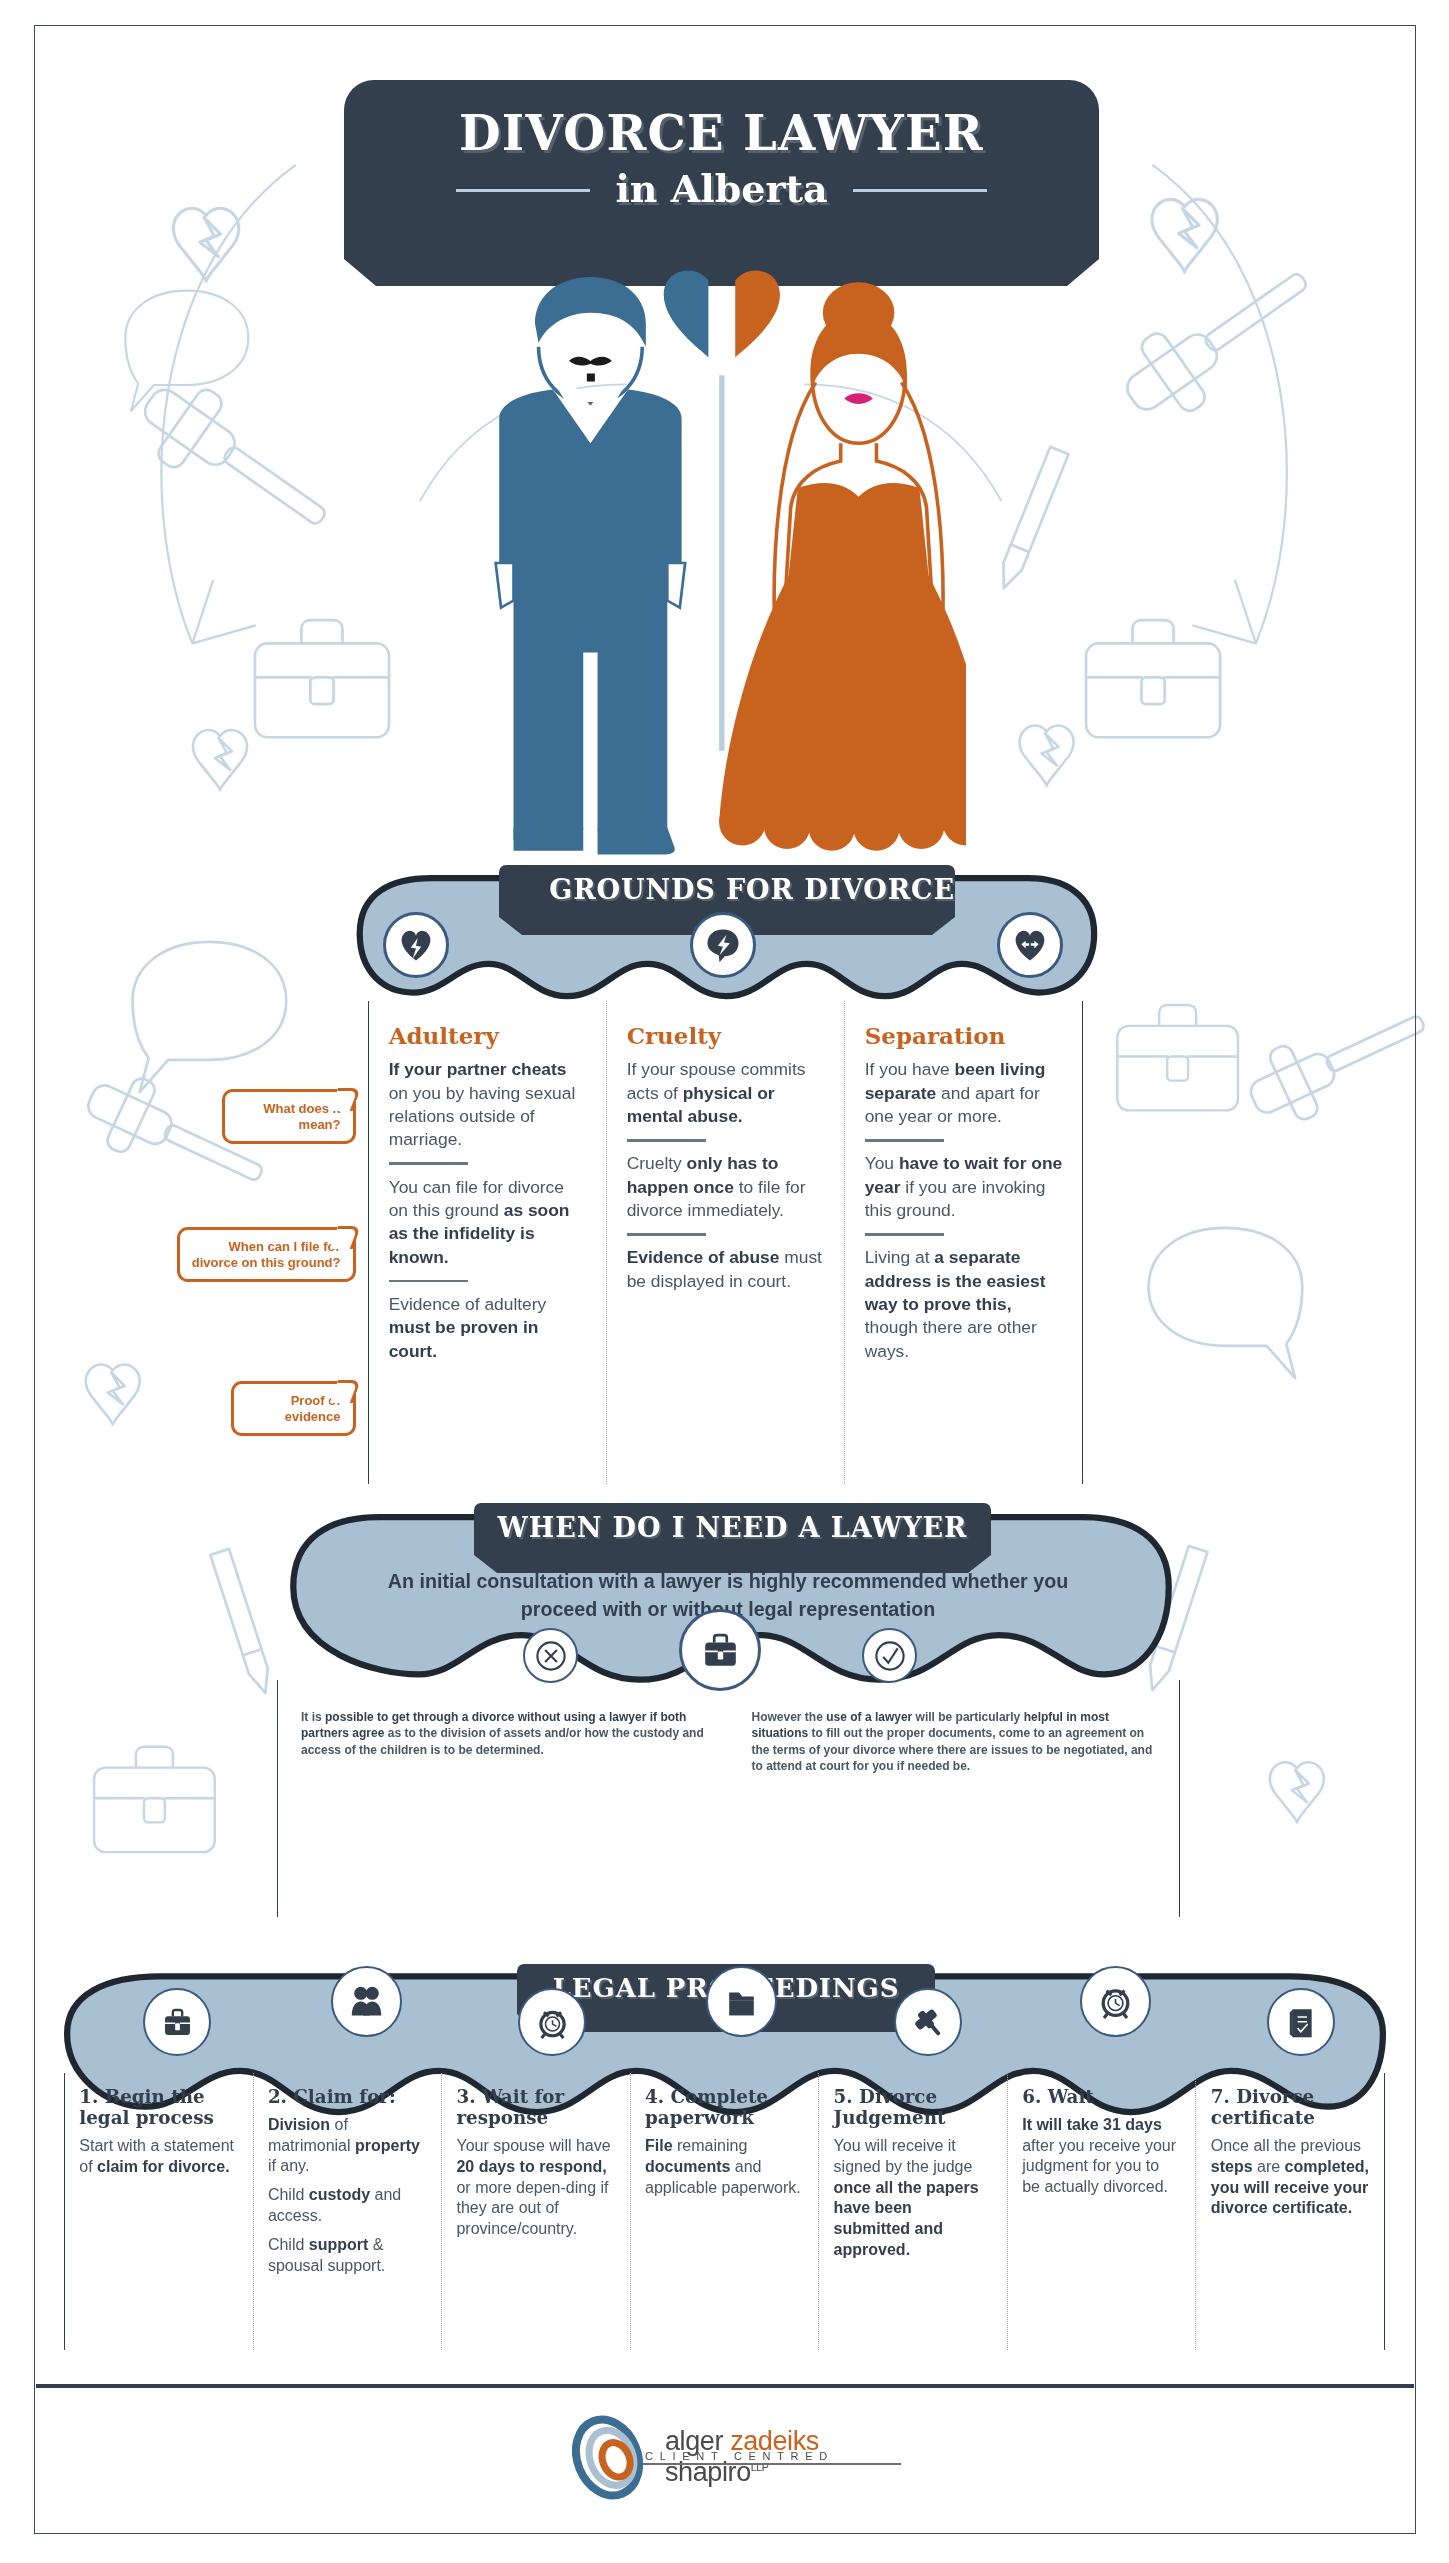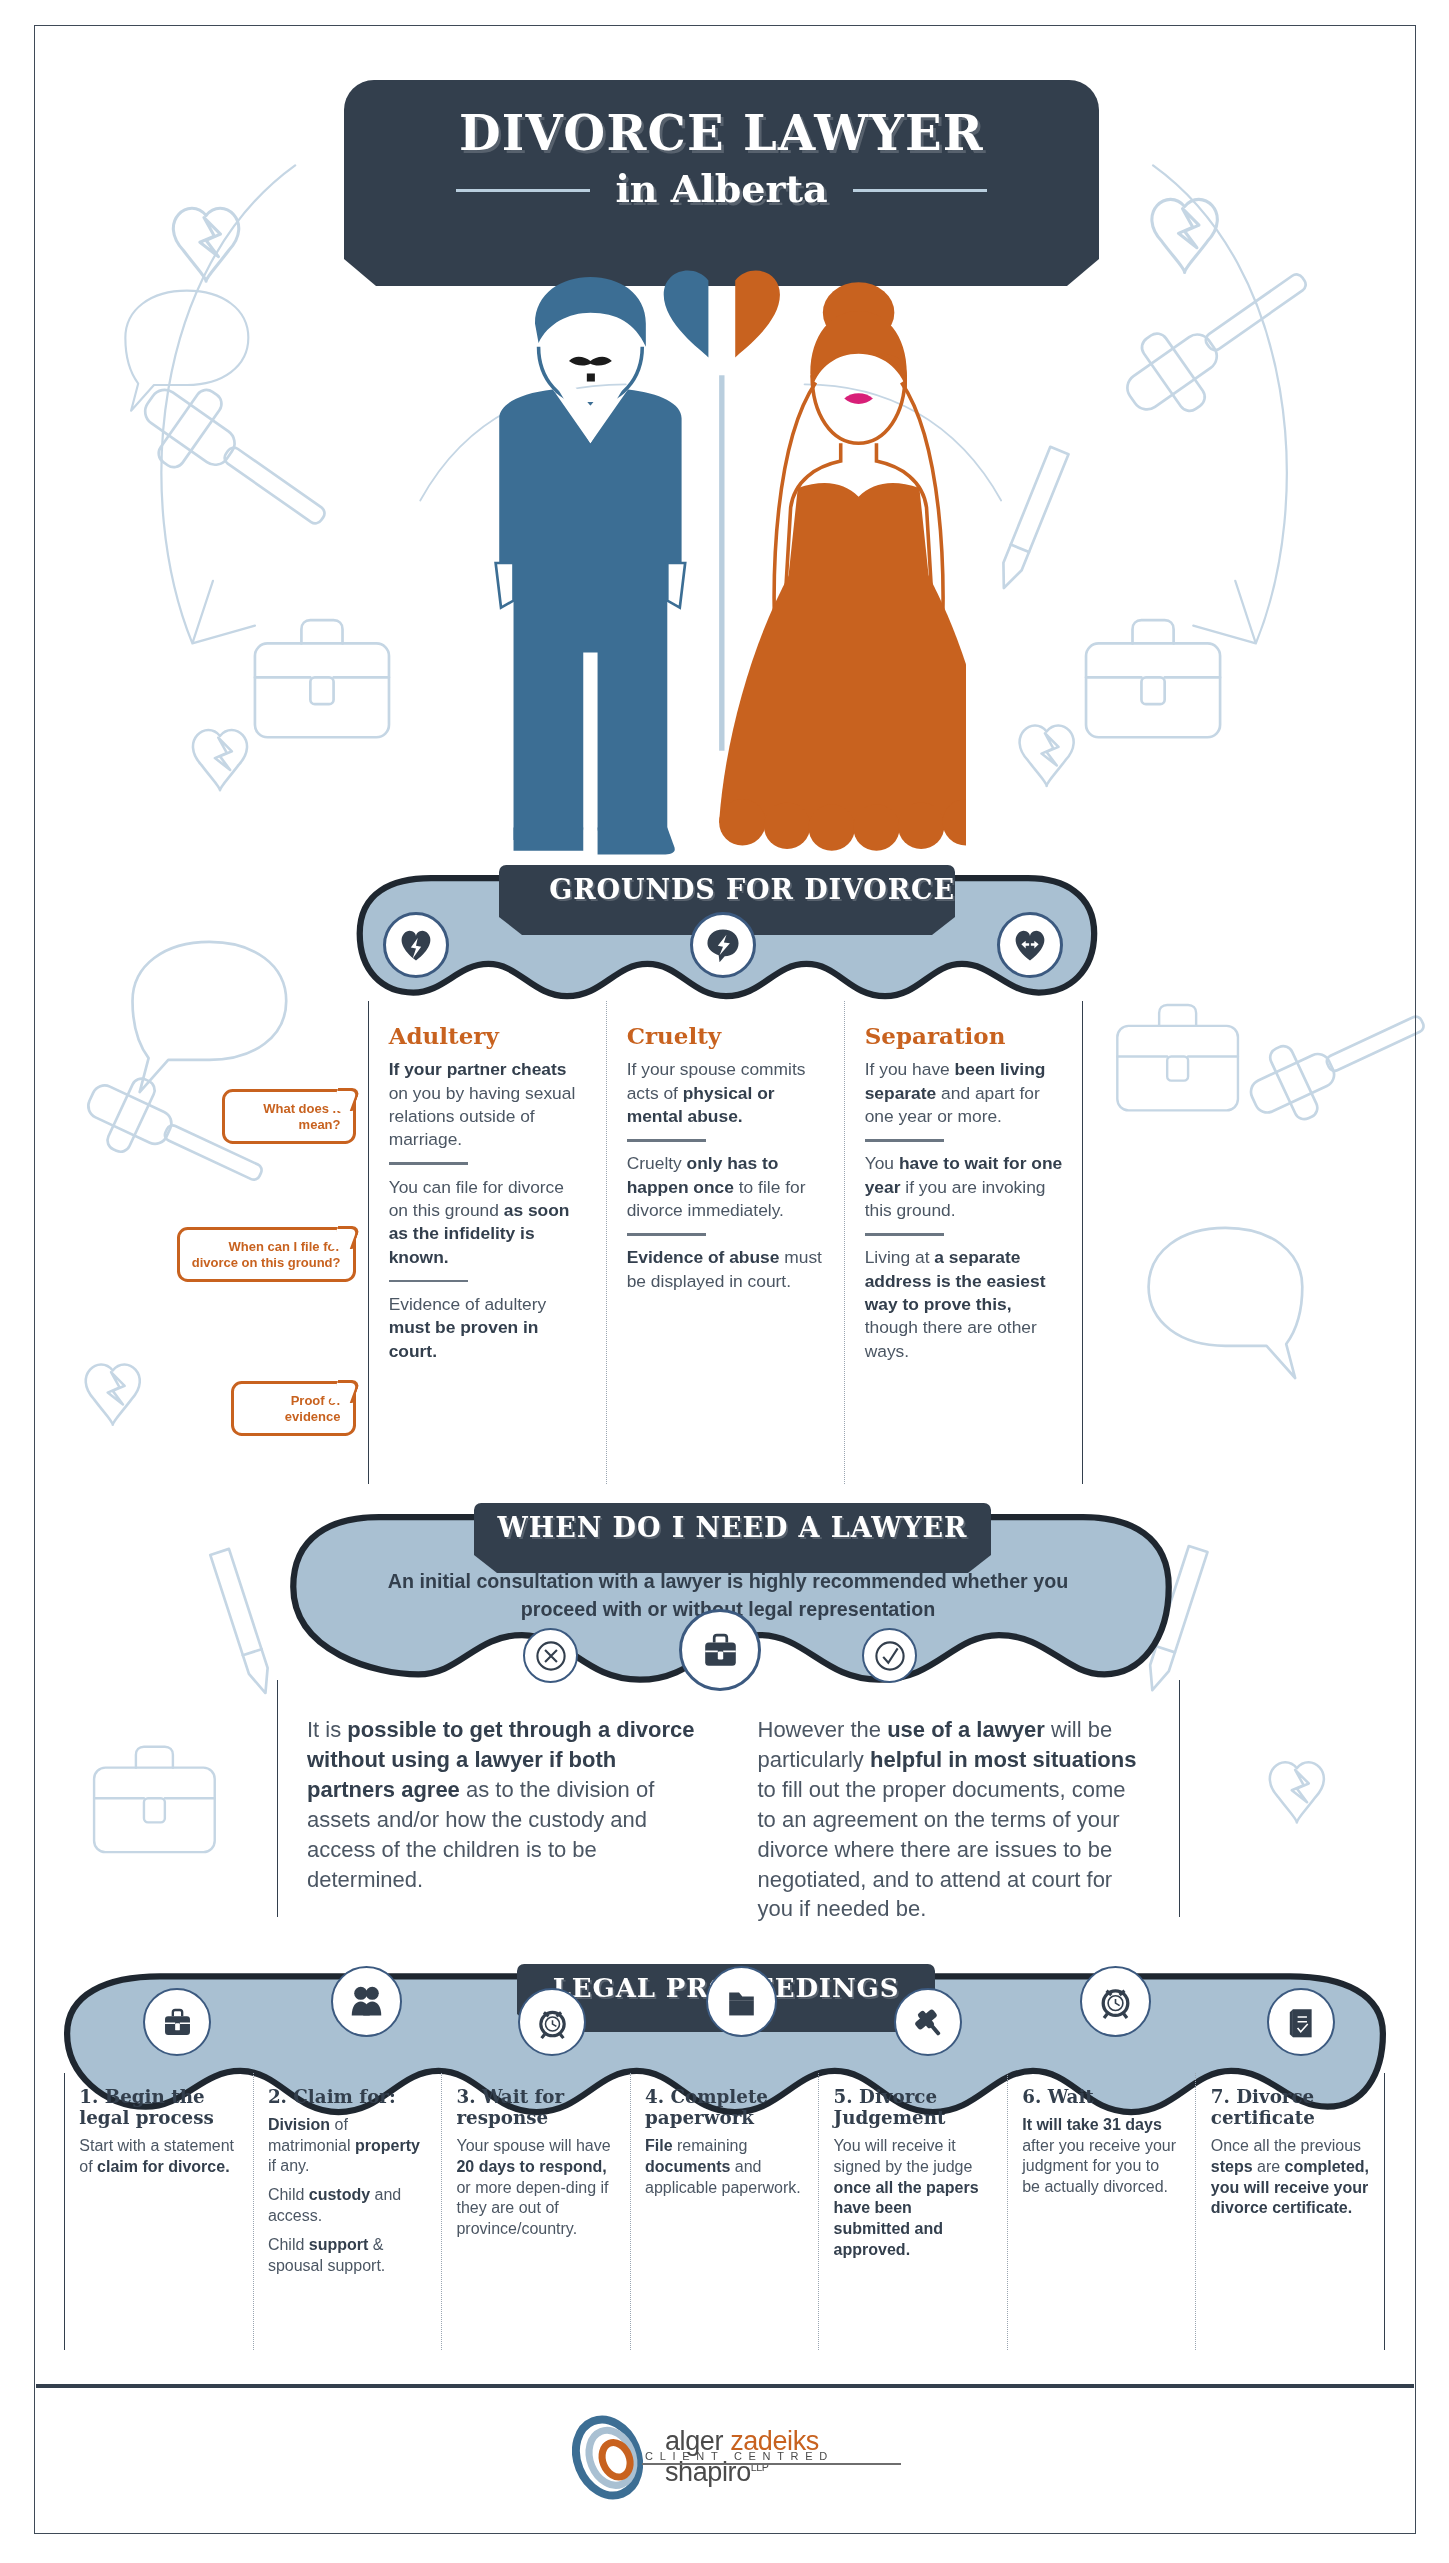--- a/index.html
+++ b/index.html
@@ -143,21 +143,21 @@
     transform:skewX(-20deg);
   }
 
   
   #lawyer-body{
     position:absolute;left:277px;top:1680px;width:903px;height:237px;
     border-left:1.8px solid #333f4d;border-right:1.8px solid #333f4d;
     box-sizing:border-box;display:flex;
   }
   .lcol{flex:1;padding:29px 23px 0 23px;box-sizing:border-box;}
-  .lcol p{margin:6px;font-size:22px;line-height:1.36;color:#4b5663;}
+  .lcol p{margin:0;font-size:12px;line-height:1.36;color:#4b5663;font-weight:bold;}
   .lcol p b{color:#333f4d;}
   .lead{
     position:absolute;left:357px;top:1568px;width:742px;
     text-align:center;font-size:19.7px;font-weight:bold;line-height:1.4;
     color:#333f4d;
     font-family:"Liberation Sans", sans-serif;
   }
 
   
   #steps-body{

